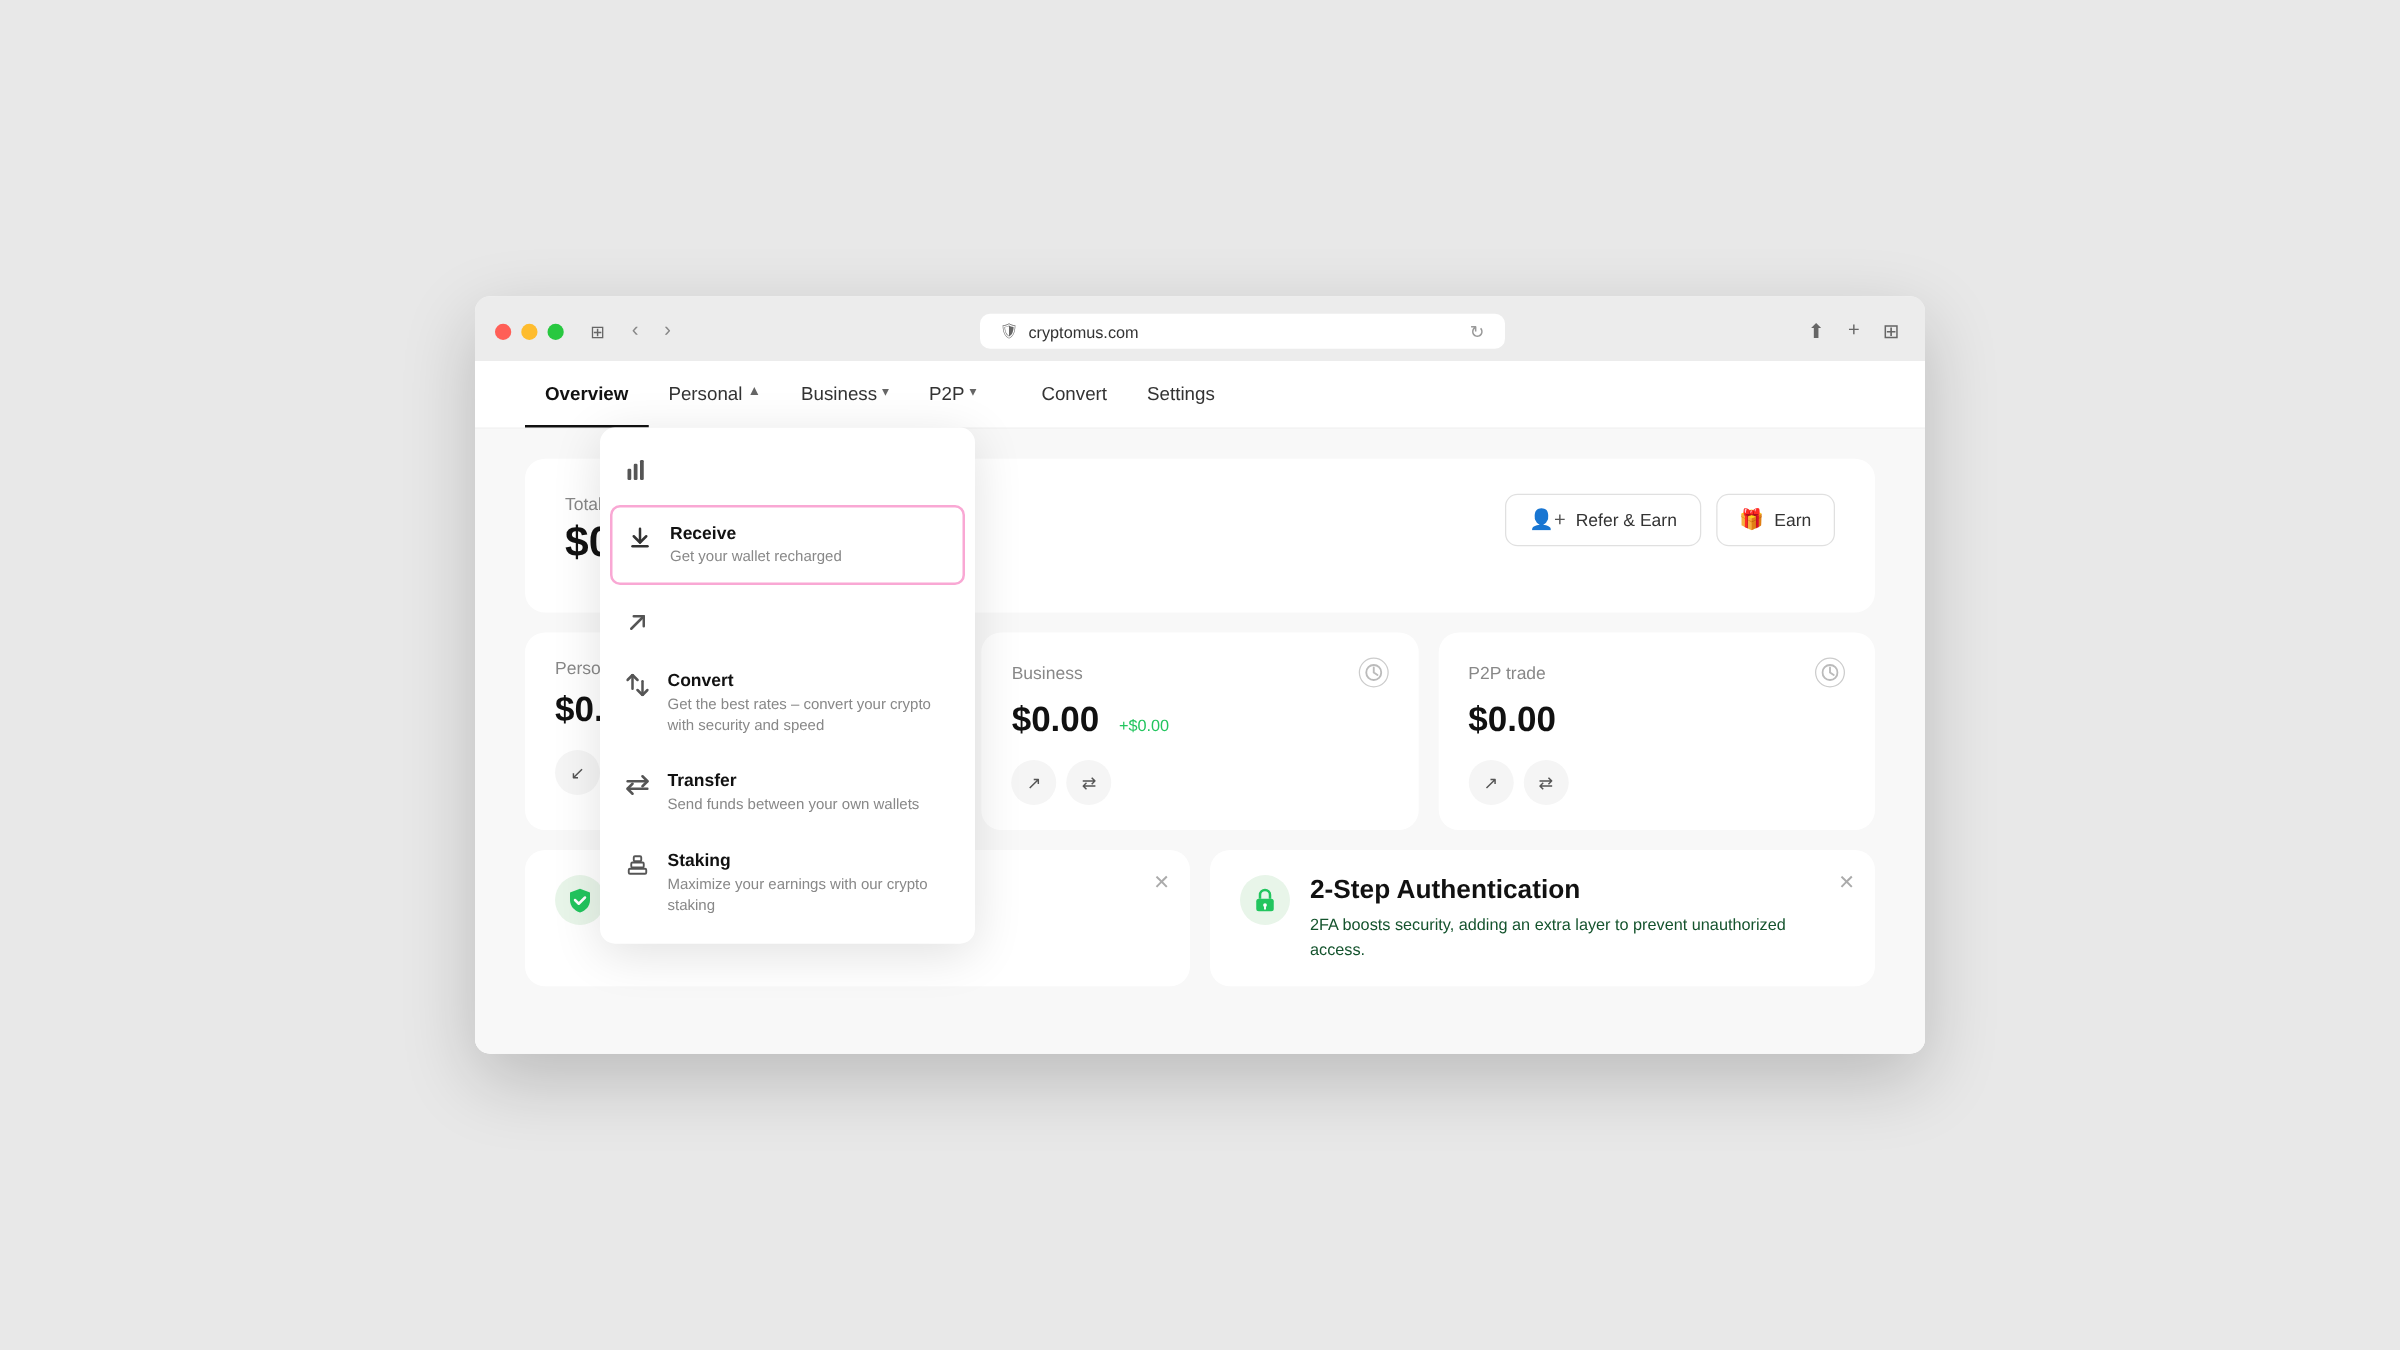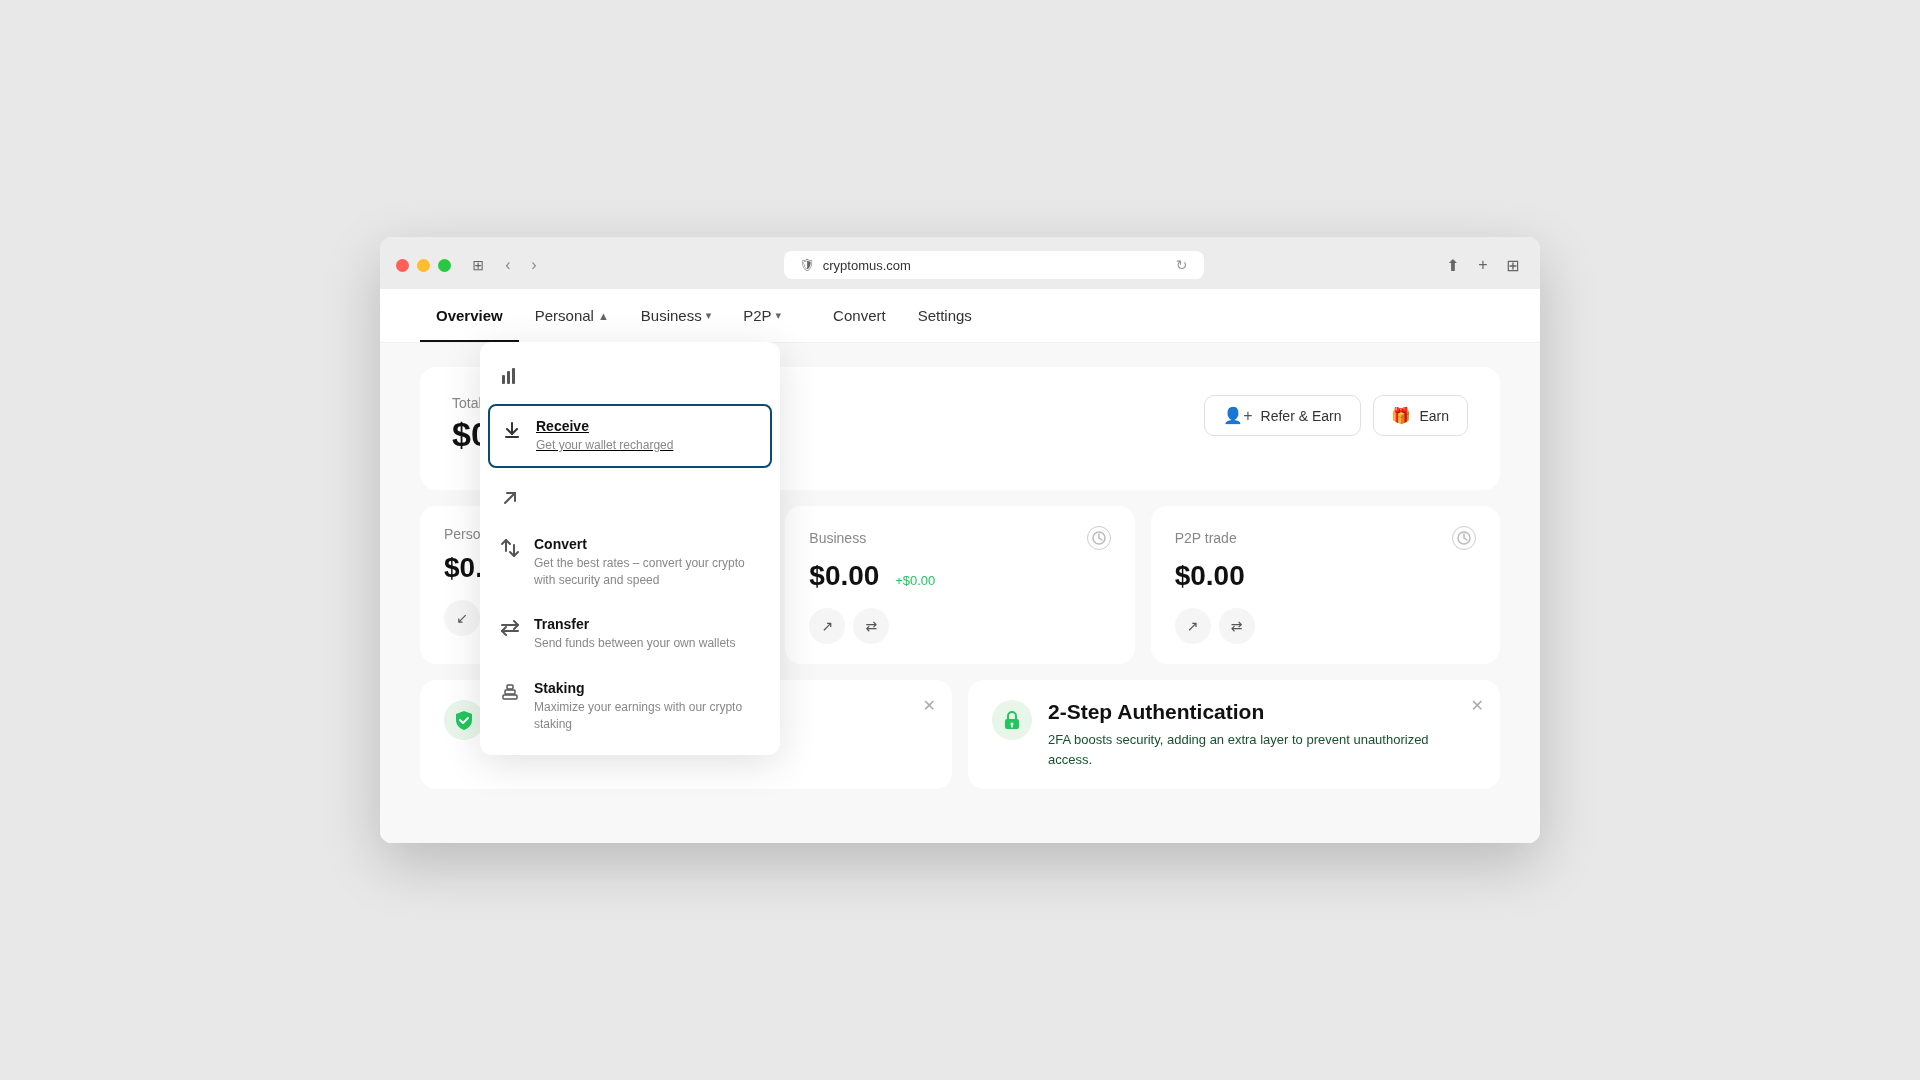--- a/index.html
+++ b/index.html
@@ -135,21 +135,21 @@
       gap: 0;
       align-items: center;
     }
 
     .nav-item {
       padding: 18px 16px;
       font-size: 15px;
       color: #333;
       cursor: pointer;
       display: flex;
-      align-items: center;
+      align-items: flex-start;
       gap: 4px;
       white-space: nowrap;
       position: relative;
     }
 
     .nav-item.active {
       font-weight: 600;
       color: #111;
     }
 
@@ -184,25 +184,24 @@
     .dropdown-item {
       display: flex;
       align-items: flex-start;
       gap: 14px;
       padding: 14px 20px;
       cursor: pointer;
       transition: background 0.15s;
     }
 
     .dropdown-item.highlighted {
-      border: 2px solid #0c4a6e;
+      border: 2px solid #f9a8d4;
       border-radius: 8px;
       margin: 4px 8px;
       padding: 12px 12px;
-      text-decoration: underline;
     }
 
     .dropdown-item-icon {
       width: 20px;
       height: 20px;
       display: flex;
       align-items: center;
       justify-content: center;
       color: #555;
       font-size: 16px;

